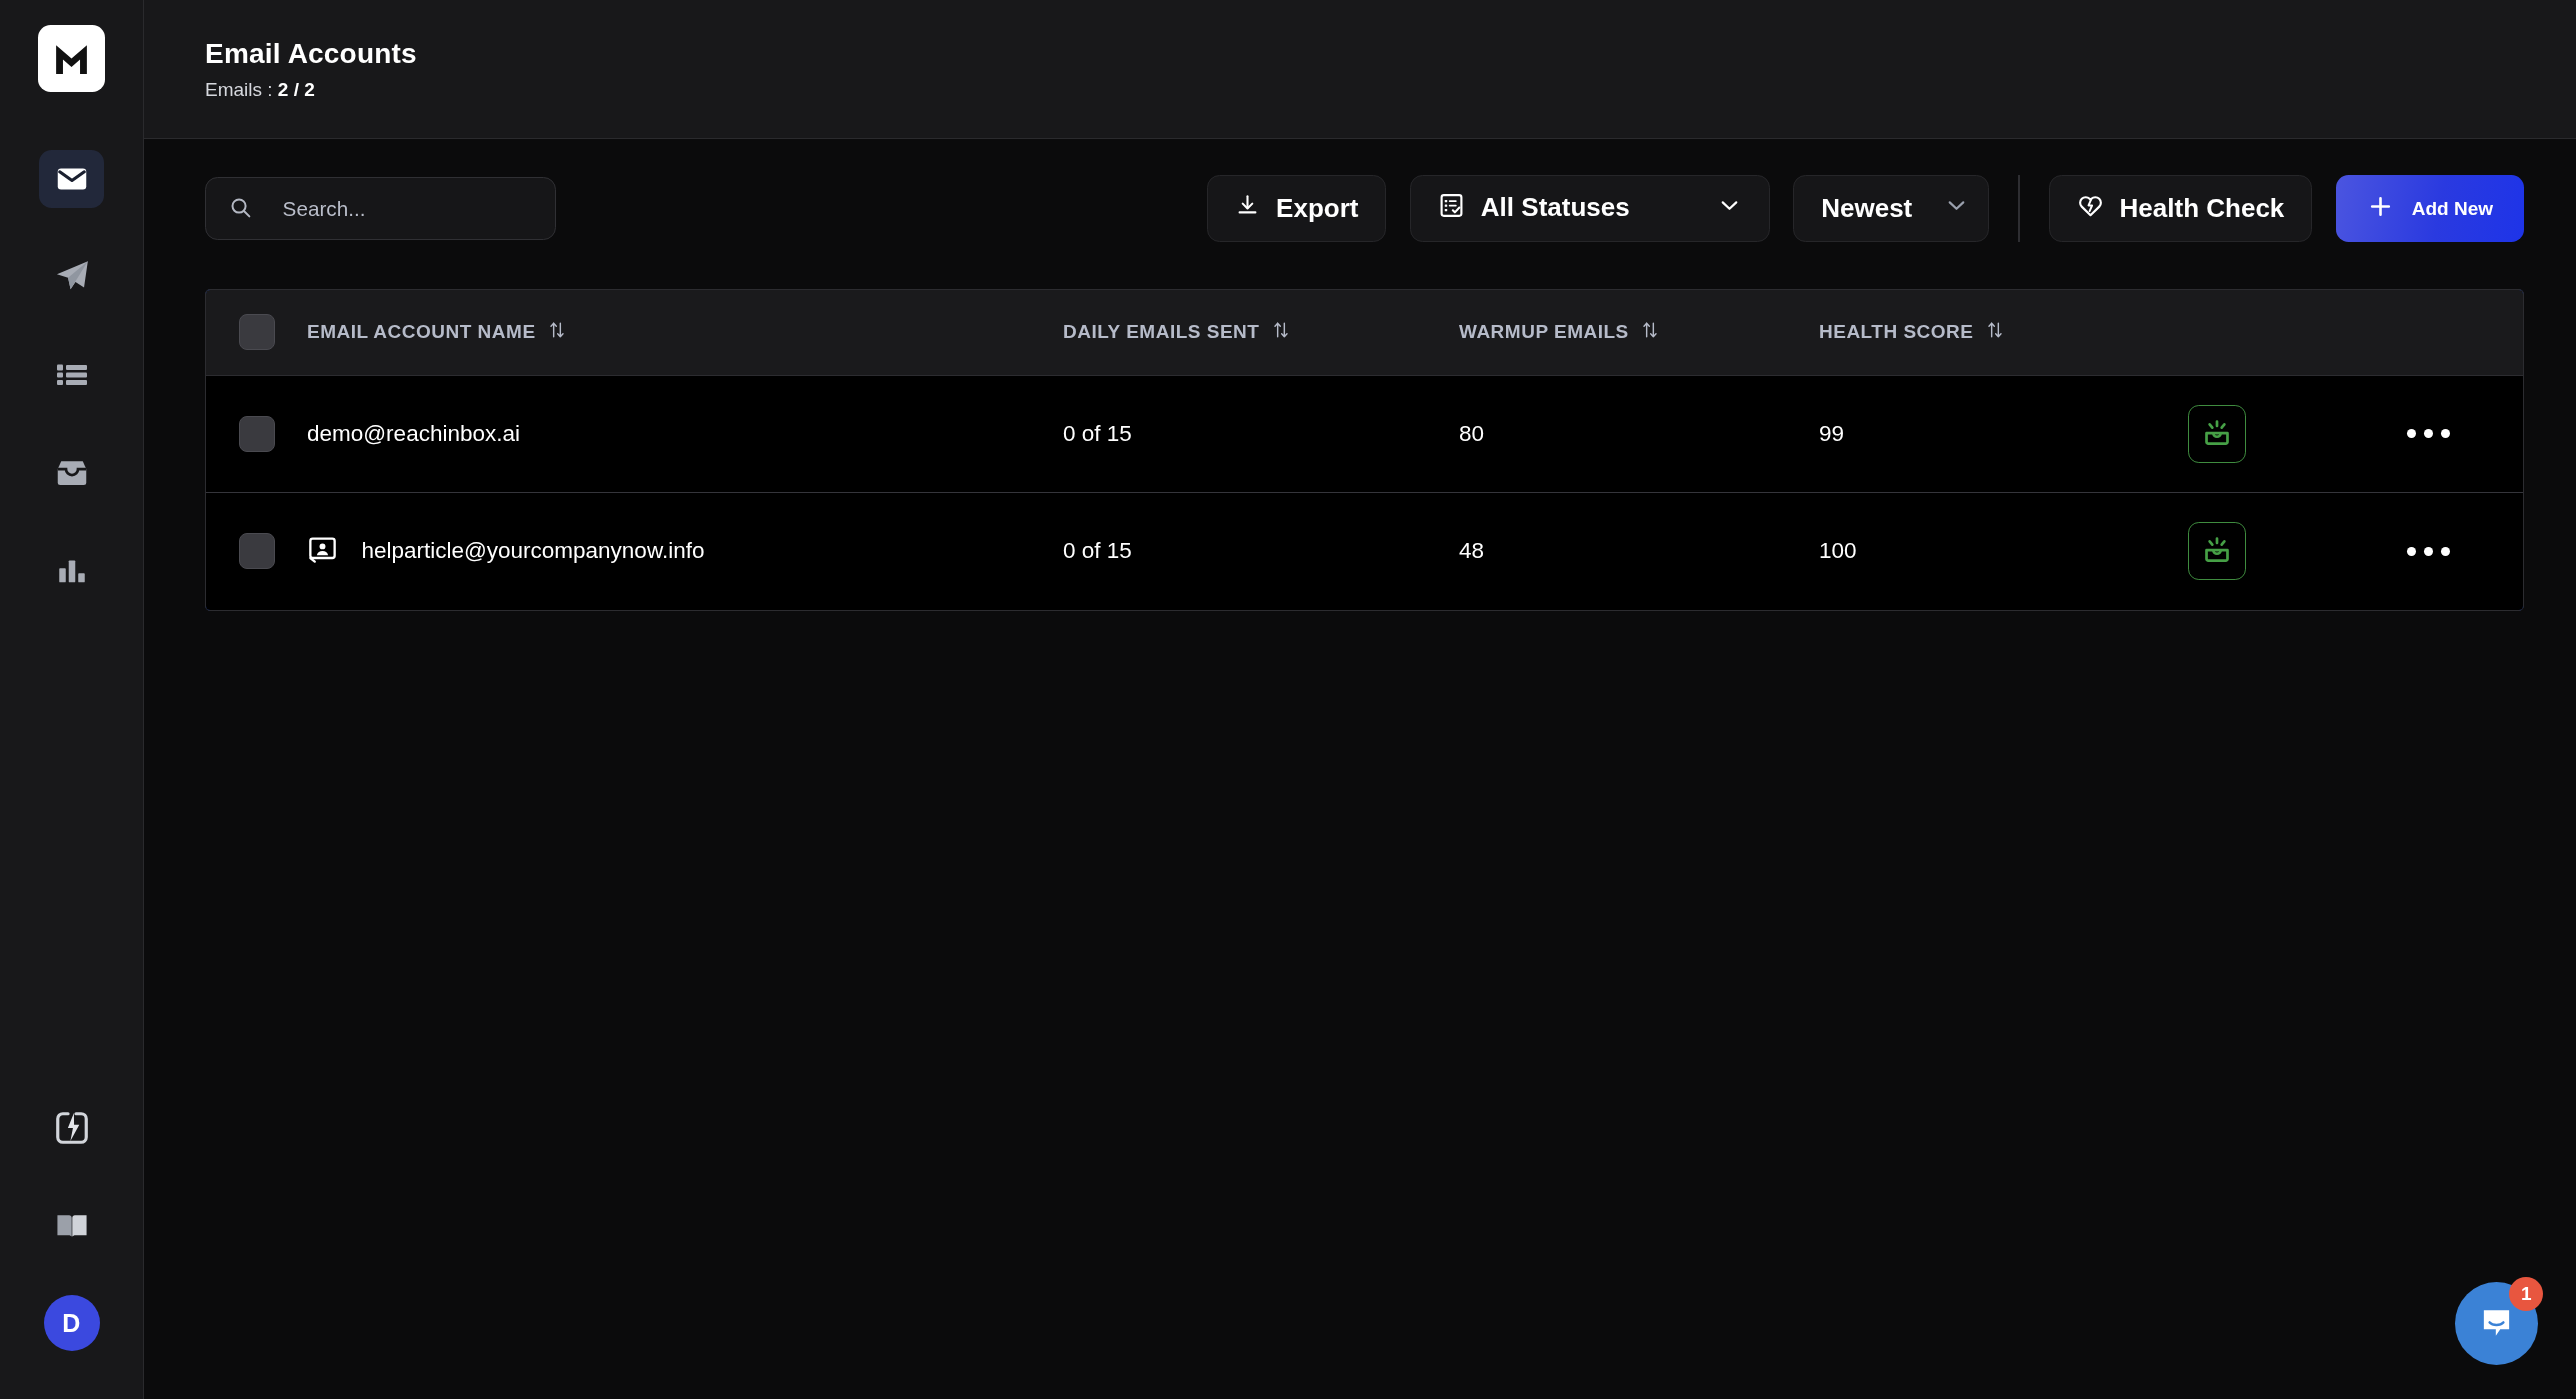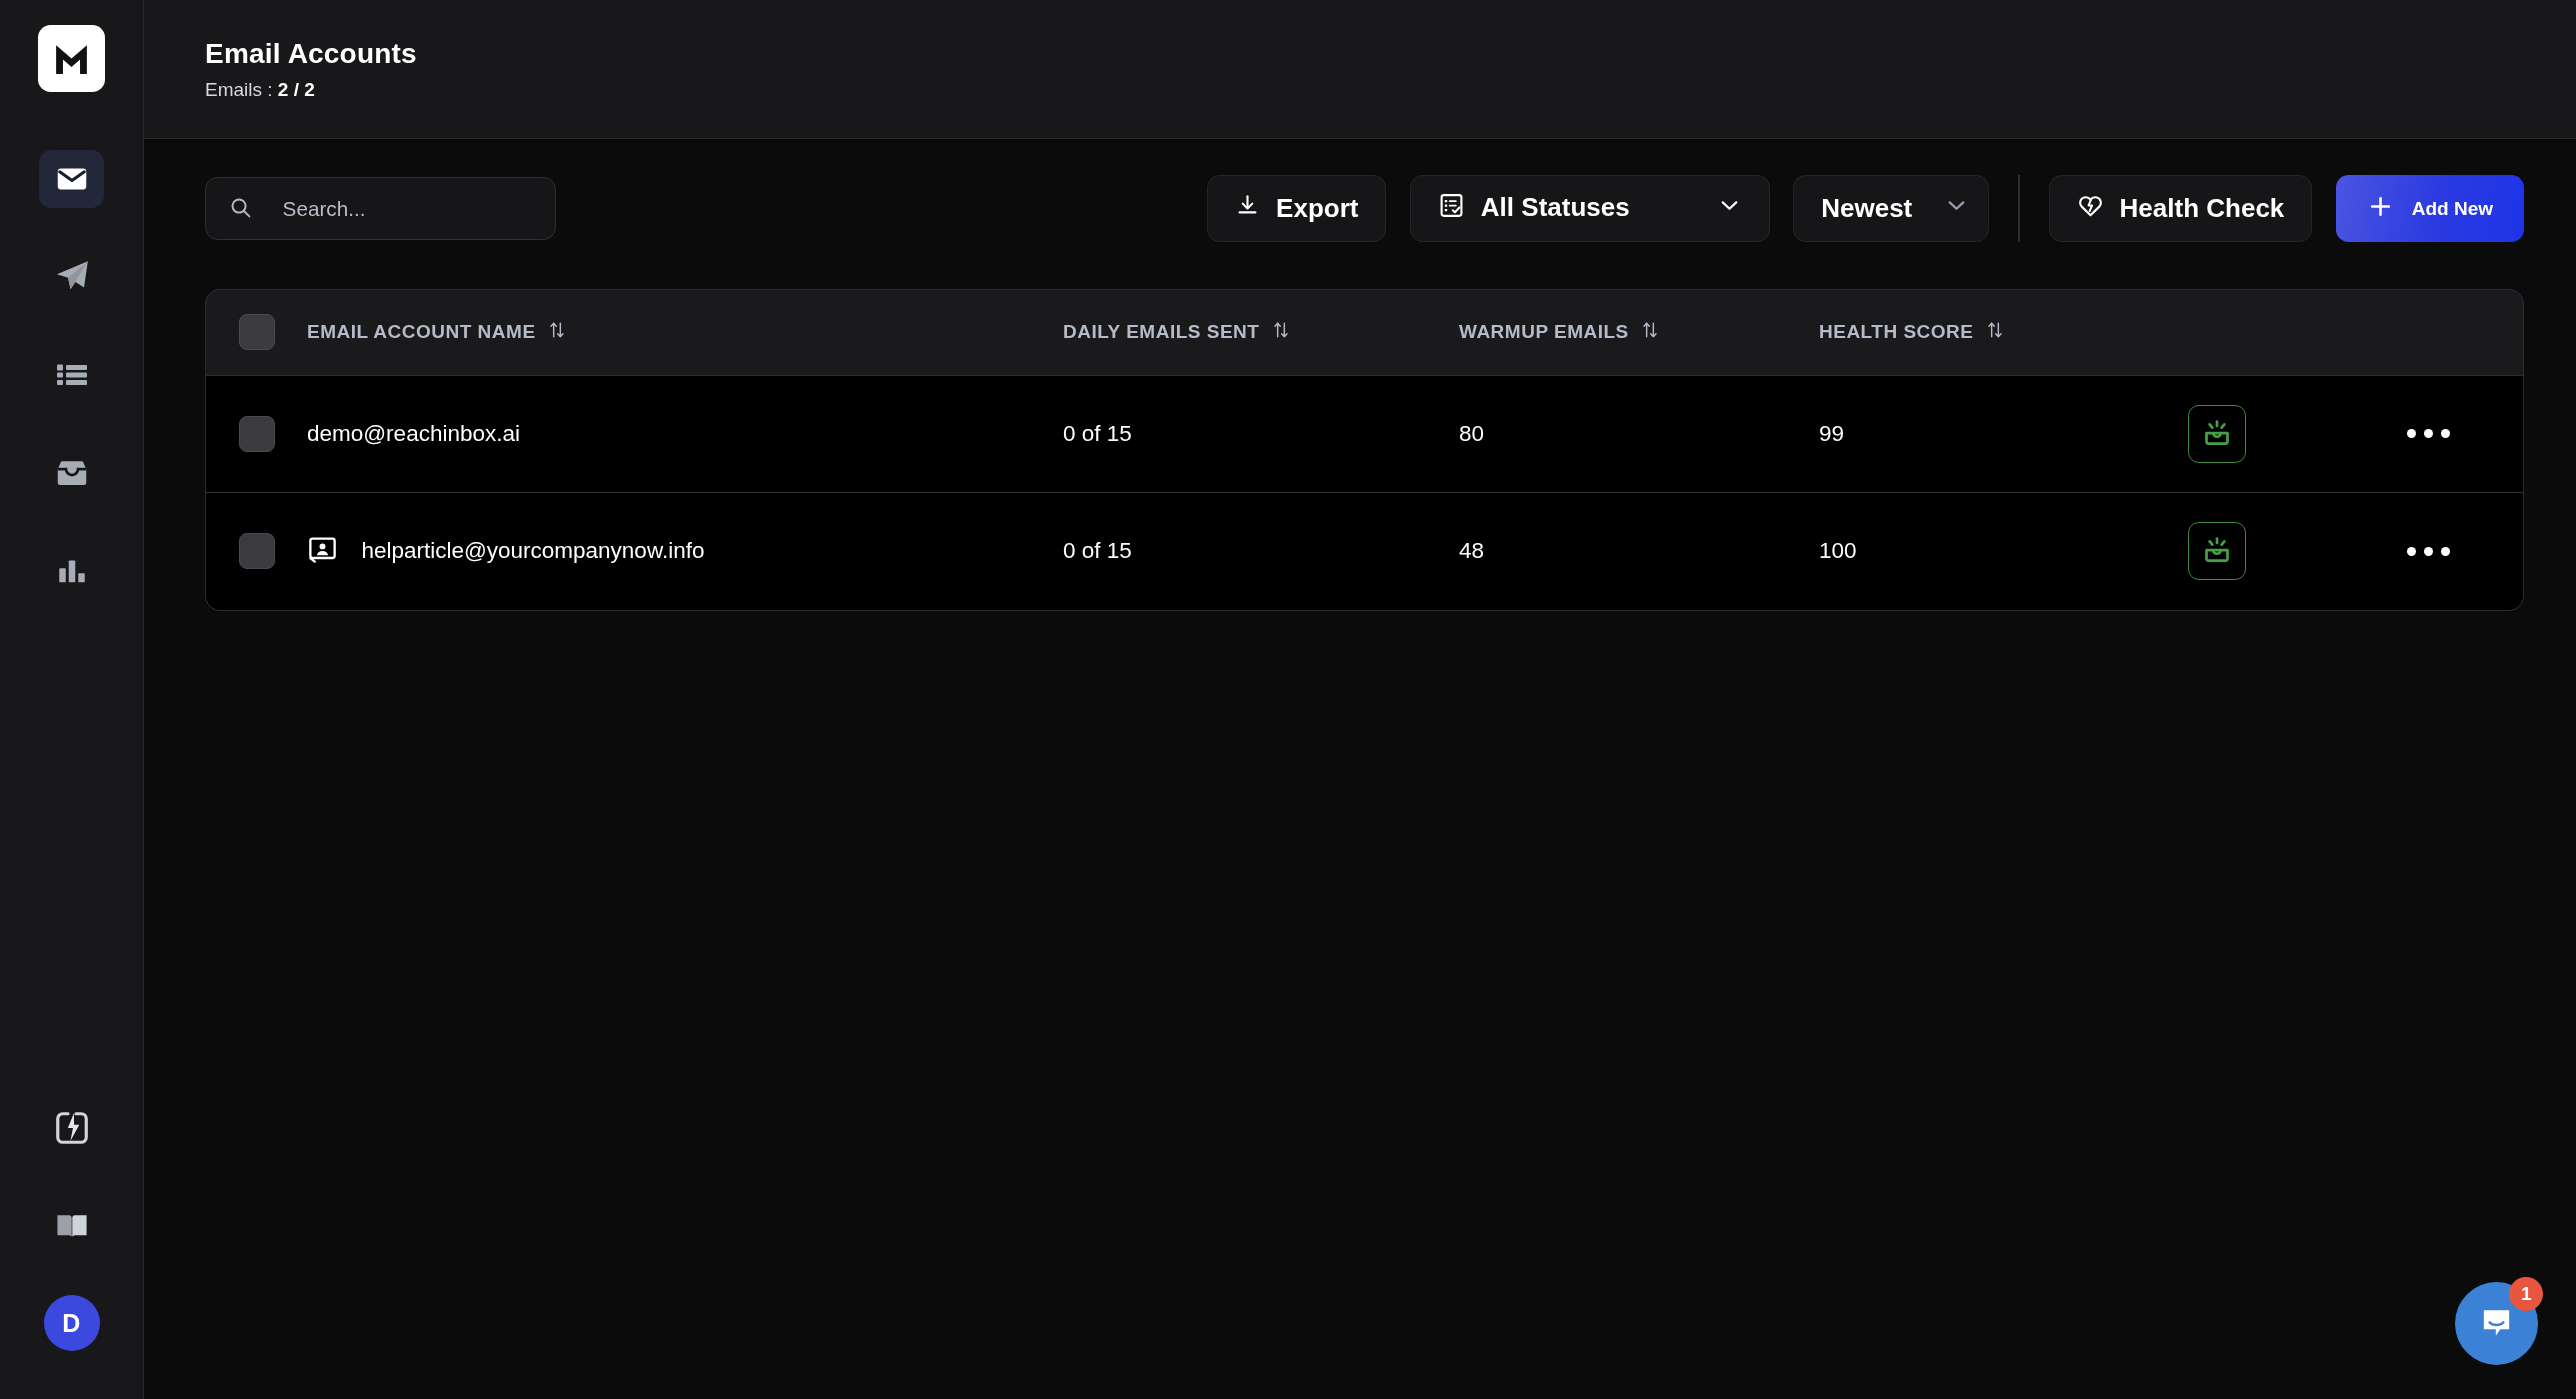--- a/index.html
+++ b/index.html
@@ -91,21 +91,21 @@
   .btn-primary {
     height: 67px; border-radius: 12.6px; border: 0;
     background: linear-gradient(100deg, #4b55e0 0%, #2a3ae0 55%, #1e34e8 100%);
     display: flex; align-items: center; gap: 18px;
     padding: 0 31px; color: #ffffff; font-size: 19px; font-weight: 700;
   }
   .divider-v { width: 1.8px; height: 67px; background: #2e2e32; margin: 0 5.4px; }
 
   
   .table {
-    border: 0.9px solid #2c2c30; border-radius: 15px;
+    border: 0.9px solid #2c2c30; border-radius: 5px;
     overflow: hidden; background: #1d4ed8;
     margin-top: 10.8px;
   }
   .row { display: flex; align-items: center; height: 85px; }
   .row.head { background: #1a1a1c; height: 86px; border-bottom: 0.9px solid #2c2c30; }
   .row.body { background: #000000; height: 117px; border-bottom: 0.9px solid #35353b; }
   .row.body:last-child { border-bottom: 0; }
   .cb {
     width: 36px; height: 36px; border-radius: 8px;
     background: #3a3a3f; border: 0.9px solid #4a4a50;

